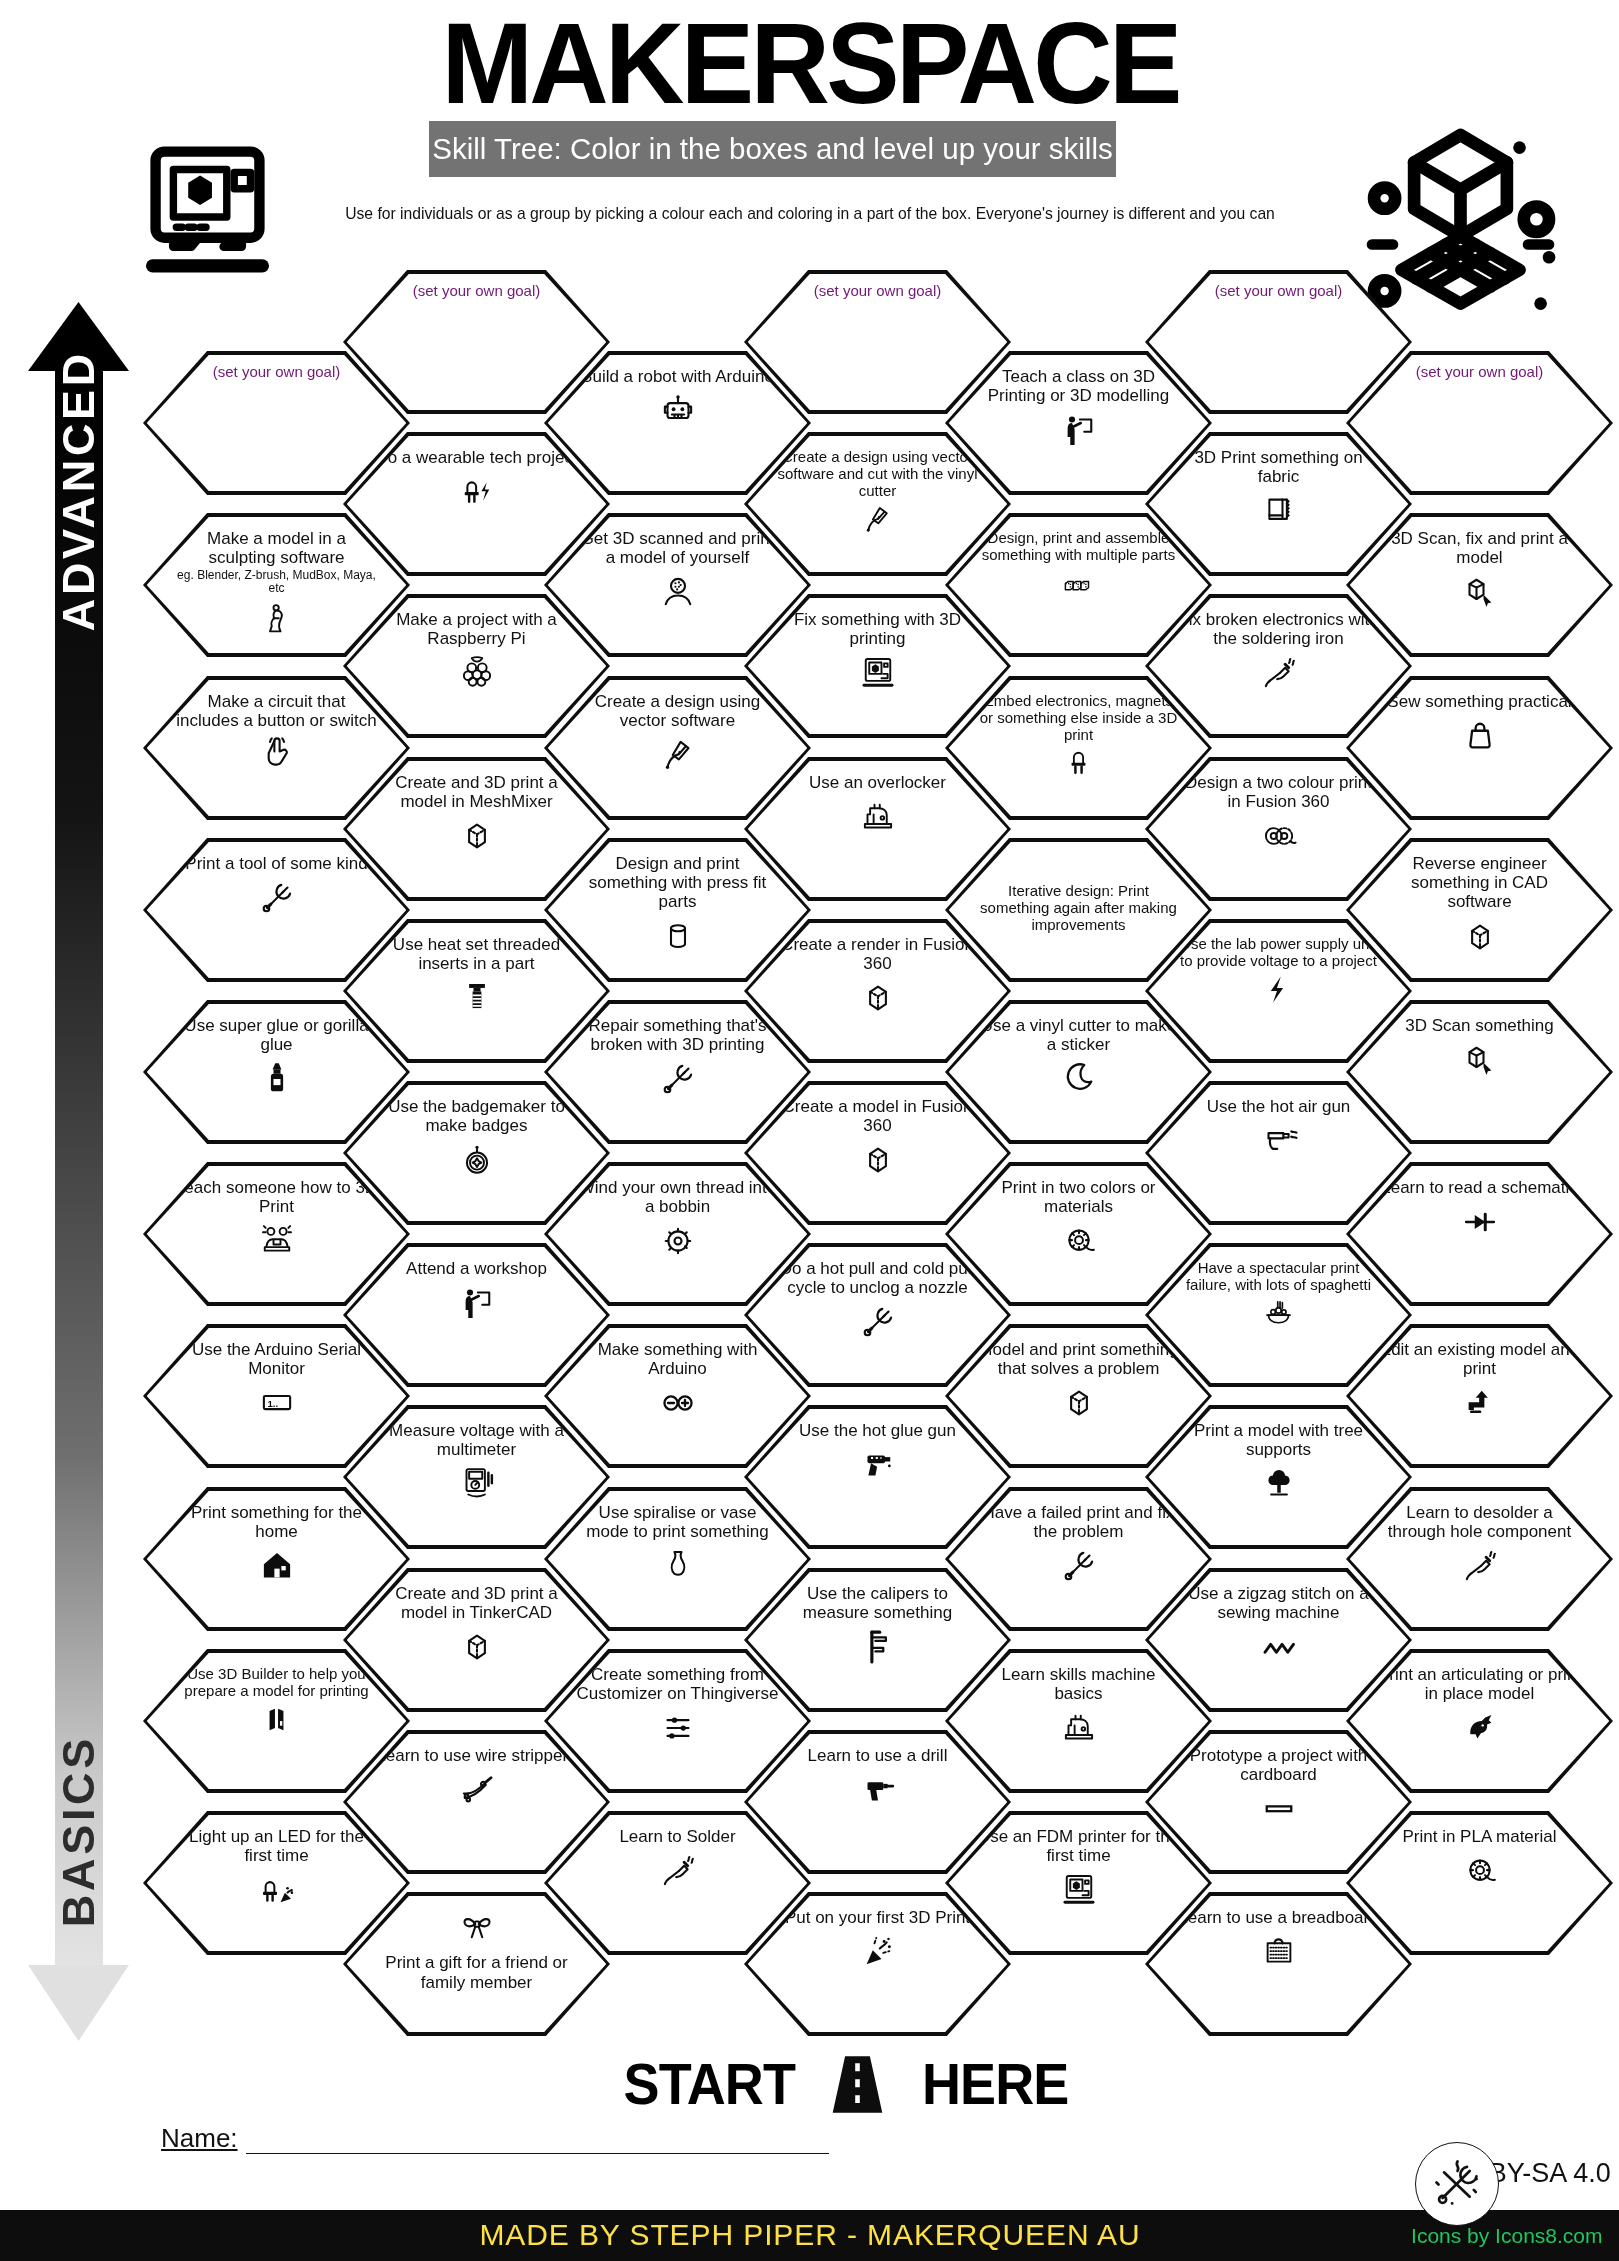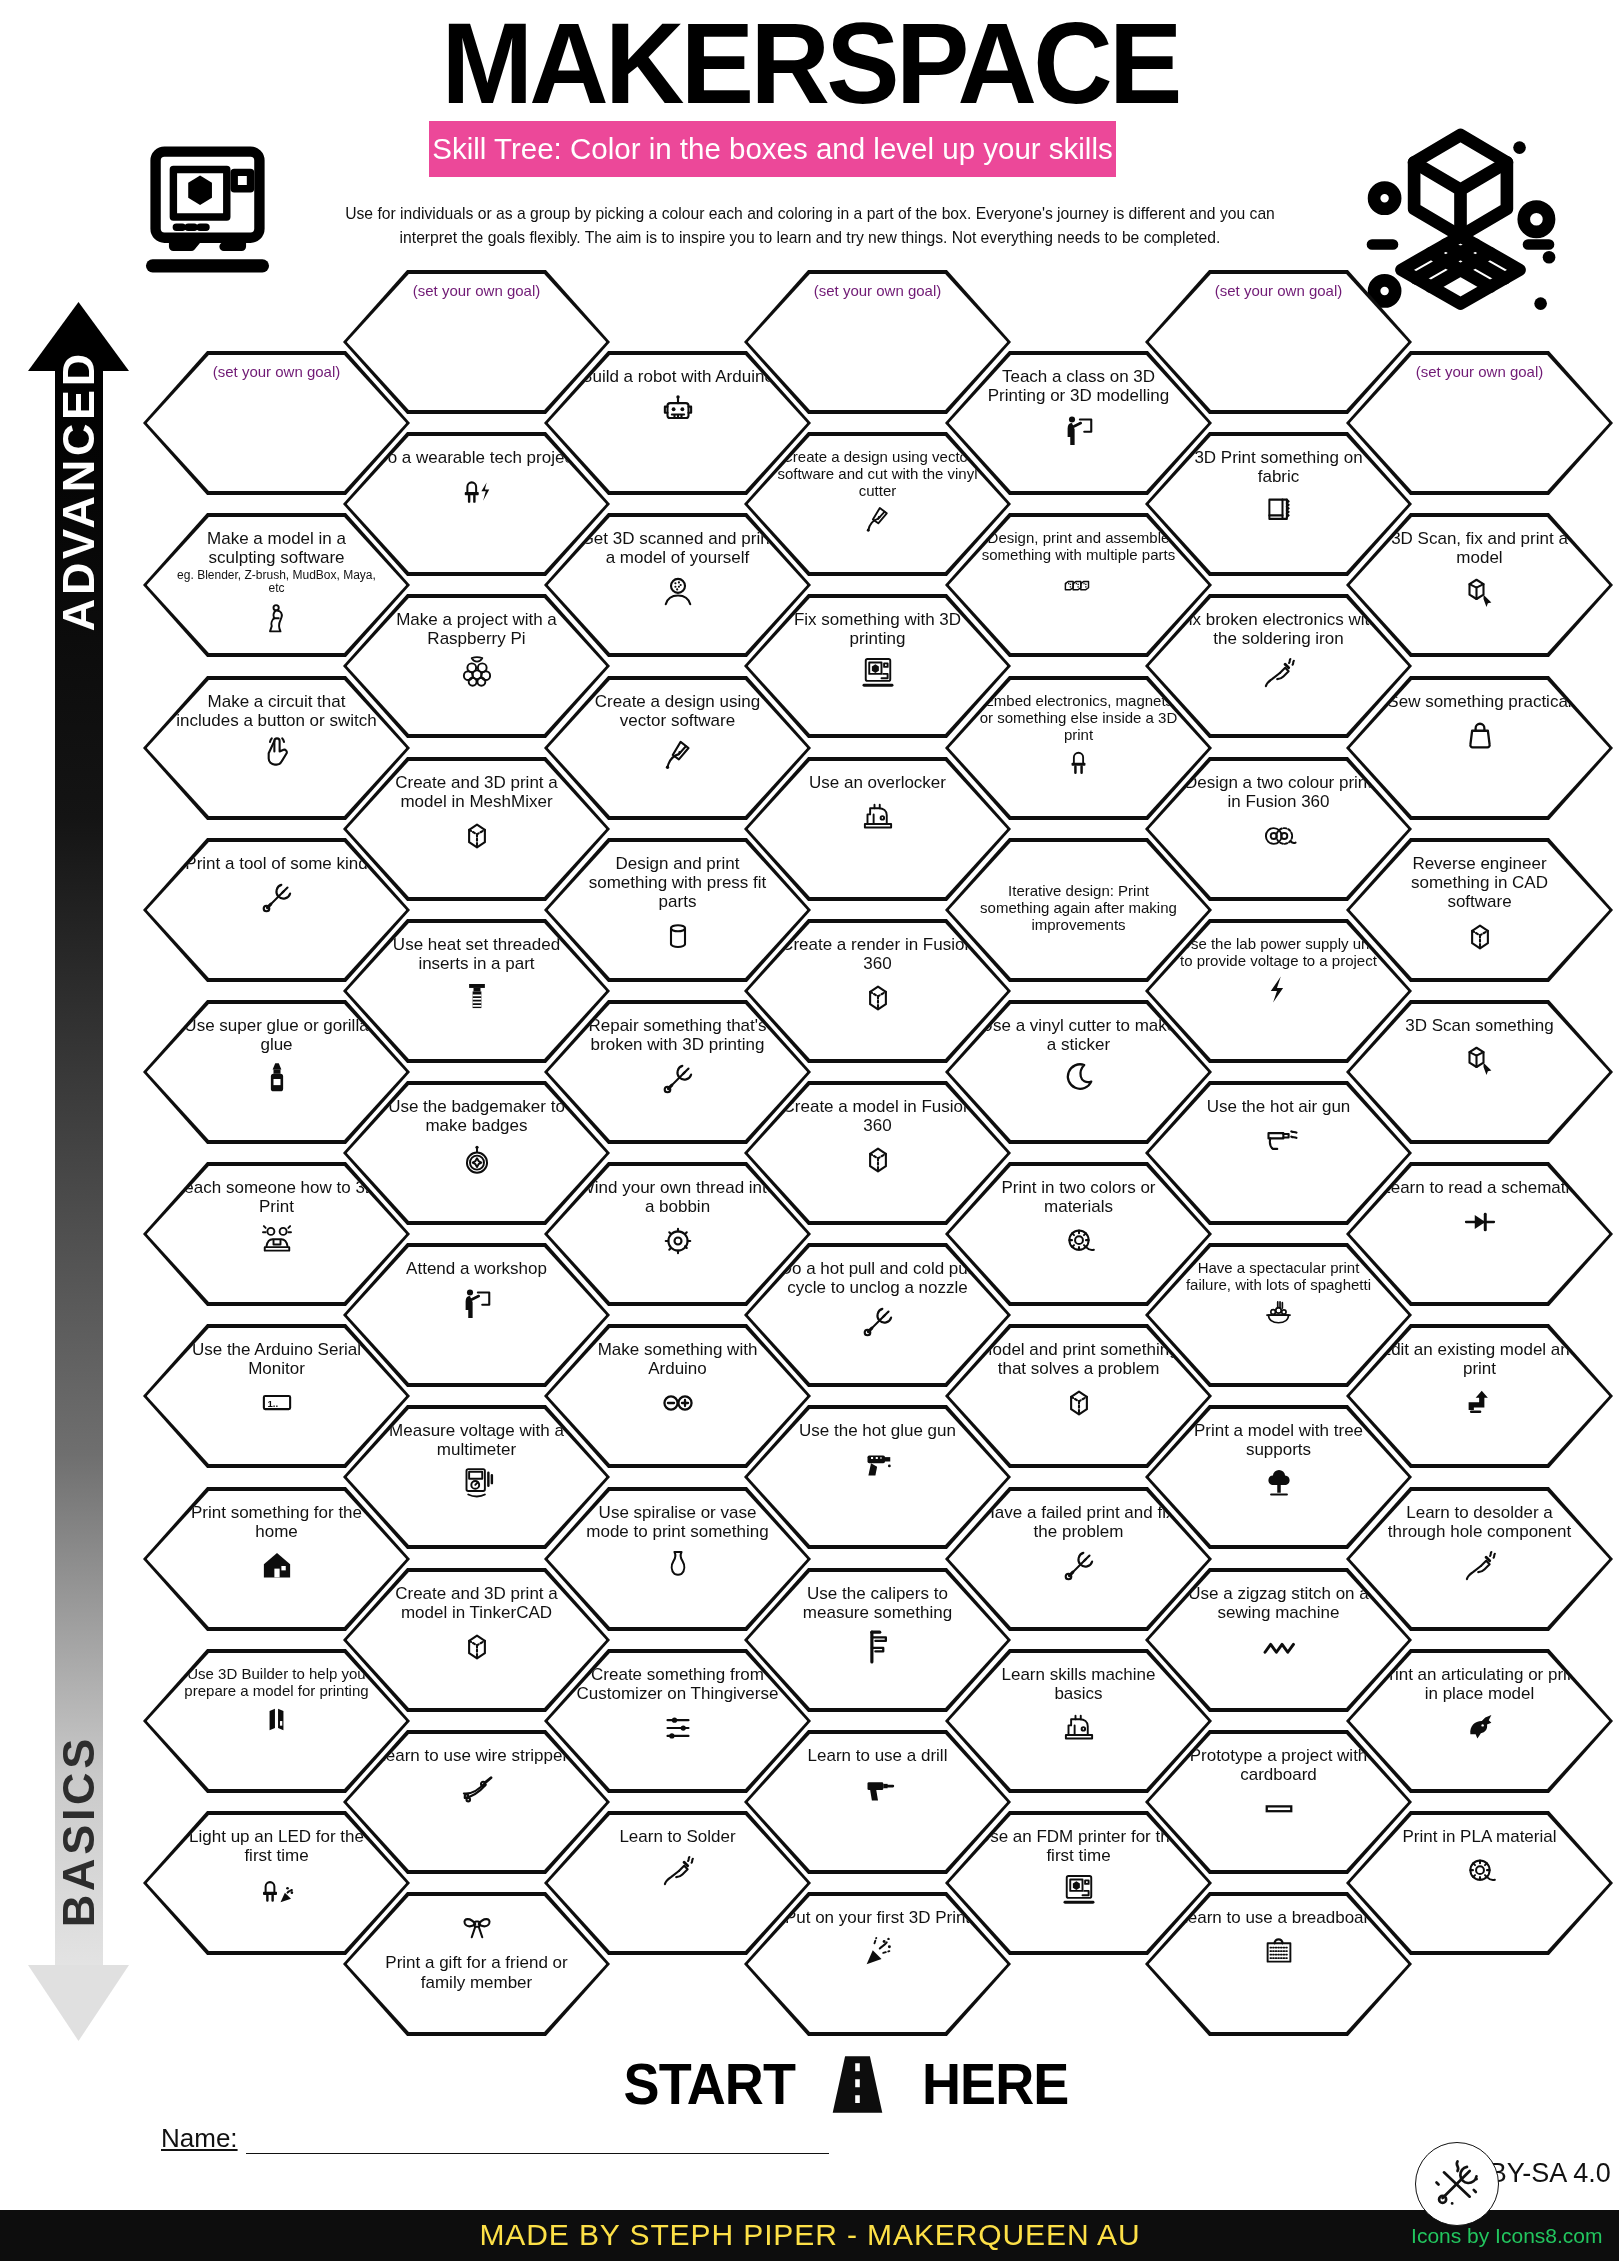--- a/index.html
+++ b/index.html
@@ -2,21 +2,21 @@
 <html style="font-size:7.4px"><head>
 <meta charset="utf-8">
 <style>
   html,body{margin:0;padding:0;background:#fff;}
   .poster{position:relative;width:1620px;height:2261px;background:#fff;overflow:hidden;
           font-family:"Liberation Sans", sans-serif;color:#111;}
   
   .title{position:absolute;top:8.3px;left:0;width:100%;text-align:center;
          font-size:110px;font-weight:900;letter-spacing:-3.7px;color:#000;
          transform:scaleY(1.04);line-height:1;}
-  .subtitle-bar{position:absolute;left:429px;top:121px;width:687px;height:56px;background:#ec4899;
+  .subtitle-bar{position:absolute;left:429px;top:121px;width:687px;height:56px;background:#737373;
                 display:flex;align-items:center;justify-content:center;}
   .subtitle-bar span{color:#fff;font-size:29.5px;font-weight:400;white-space:nowrap;}
   .desc{position:absolute;top:202px;left:0;width:100%;text-align:center;font-size:15.7px;line-height:1.55;color:#111;}
   
   .corner{position:absolute;color:#000;}
   .printer-corner{left:136px;top:136px;width:143px;height:147px;}
   .cube-corner{left:1357px;top:122px;width:207px;height:203px;}
   
   .axis{position:absolute;left:28px;top:302px;width:101px;height:1740px;}
   .head-up{width:101px;height:69px;background:#000;clip-path:polygon(50% 0,100% 100%,0 100%);}
@@ -508,21 +508,20 @@
 <div class="poster">
 
   <div class="title">MAKERSPACE</div>
 
   <div class="subtitle-bar">
     <span>Skill Tree:  Color in the boxes and level up your skills</span>
   </div>
 
   <div class="desc">
     <div>Use for individuals or as a group by picking a colour each and coloring in a part of the box.  Everyone's journey is different and you can</div>
-    <div>interpret the goals flexibly.  The aim is to inspire you to learn and try new things. Not everything needs to be completed.</div>
   </div>
 
   <svg class="corner printer-corner" viewBox="0 0 310 320" width="143" height="147">
       <use href="#i-corner-printer"></use>
     </svg>
   <svg class="corner cube-corner" viewBox="0 0 450 440" width="207" height="203">
       <use href="#i-corner-cube"></use>
     </svg>
 
   <div class="axis">

